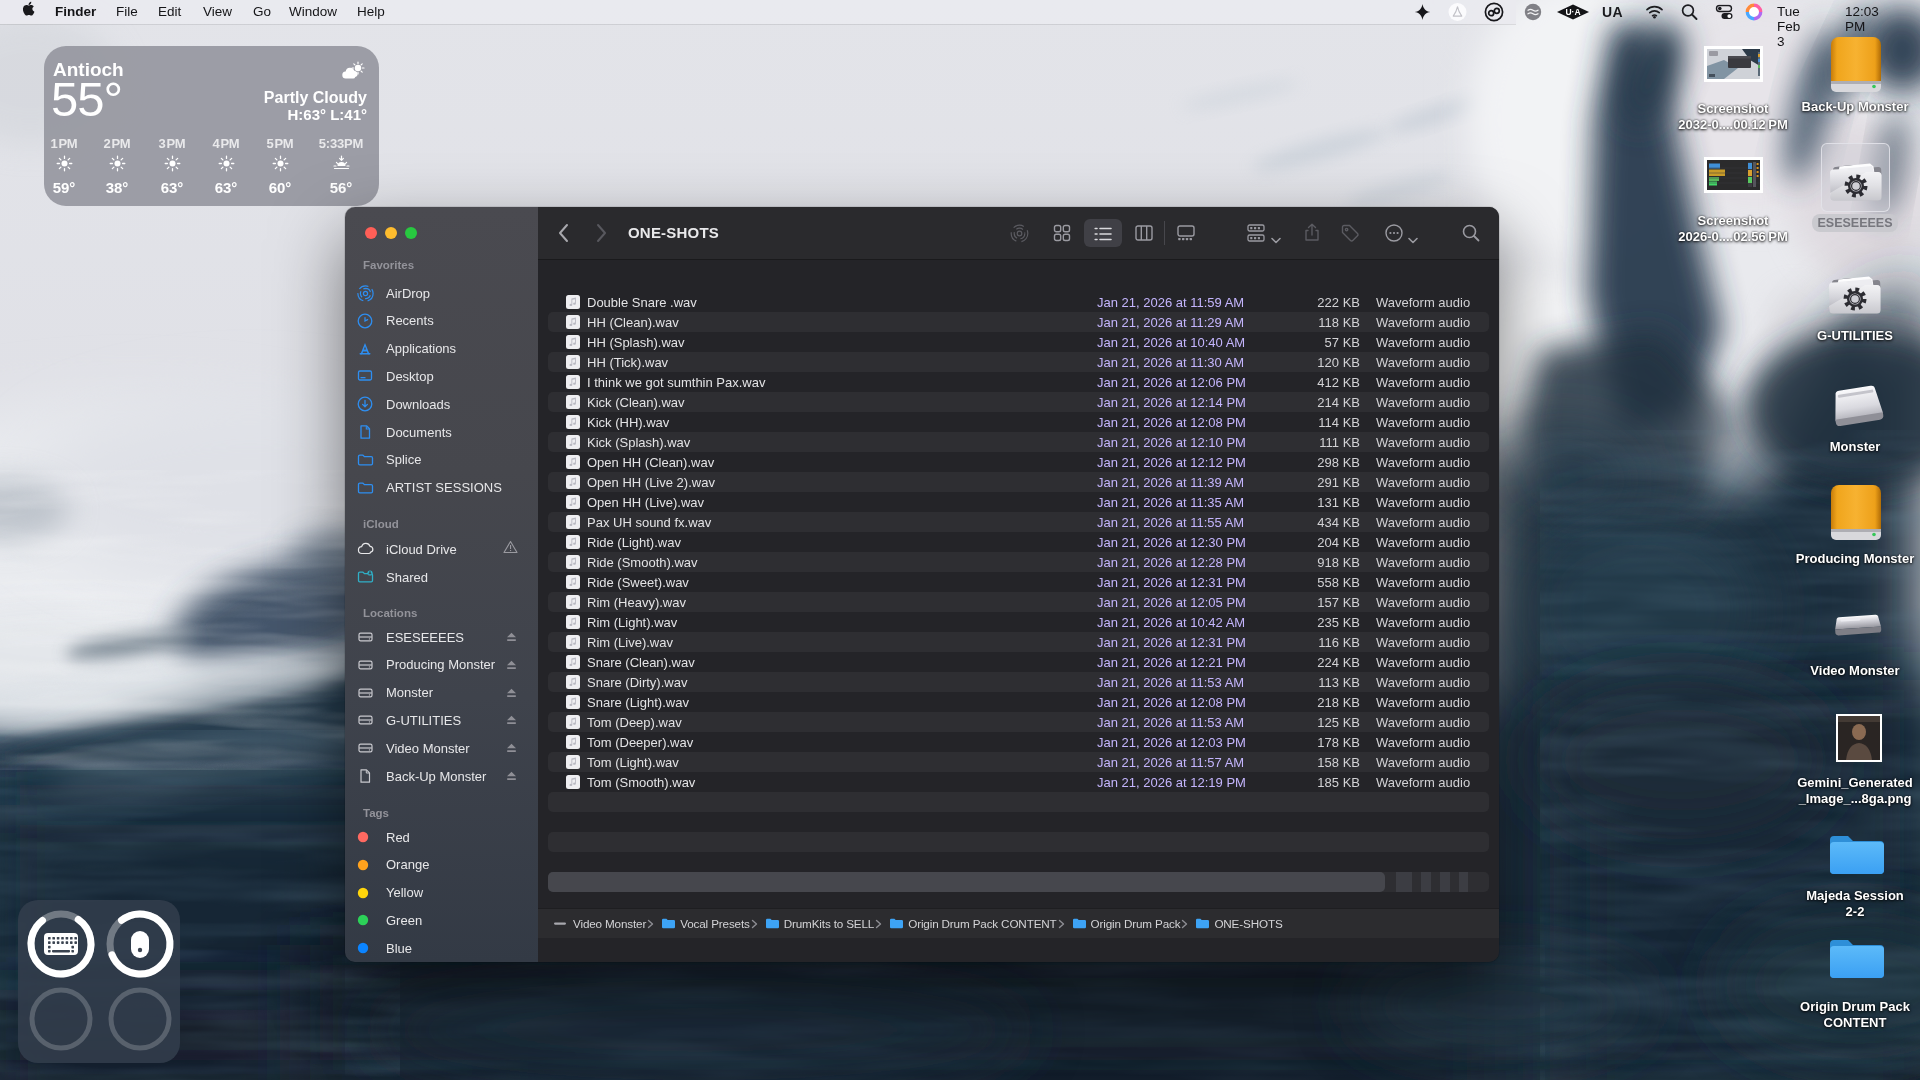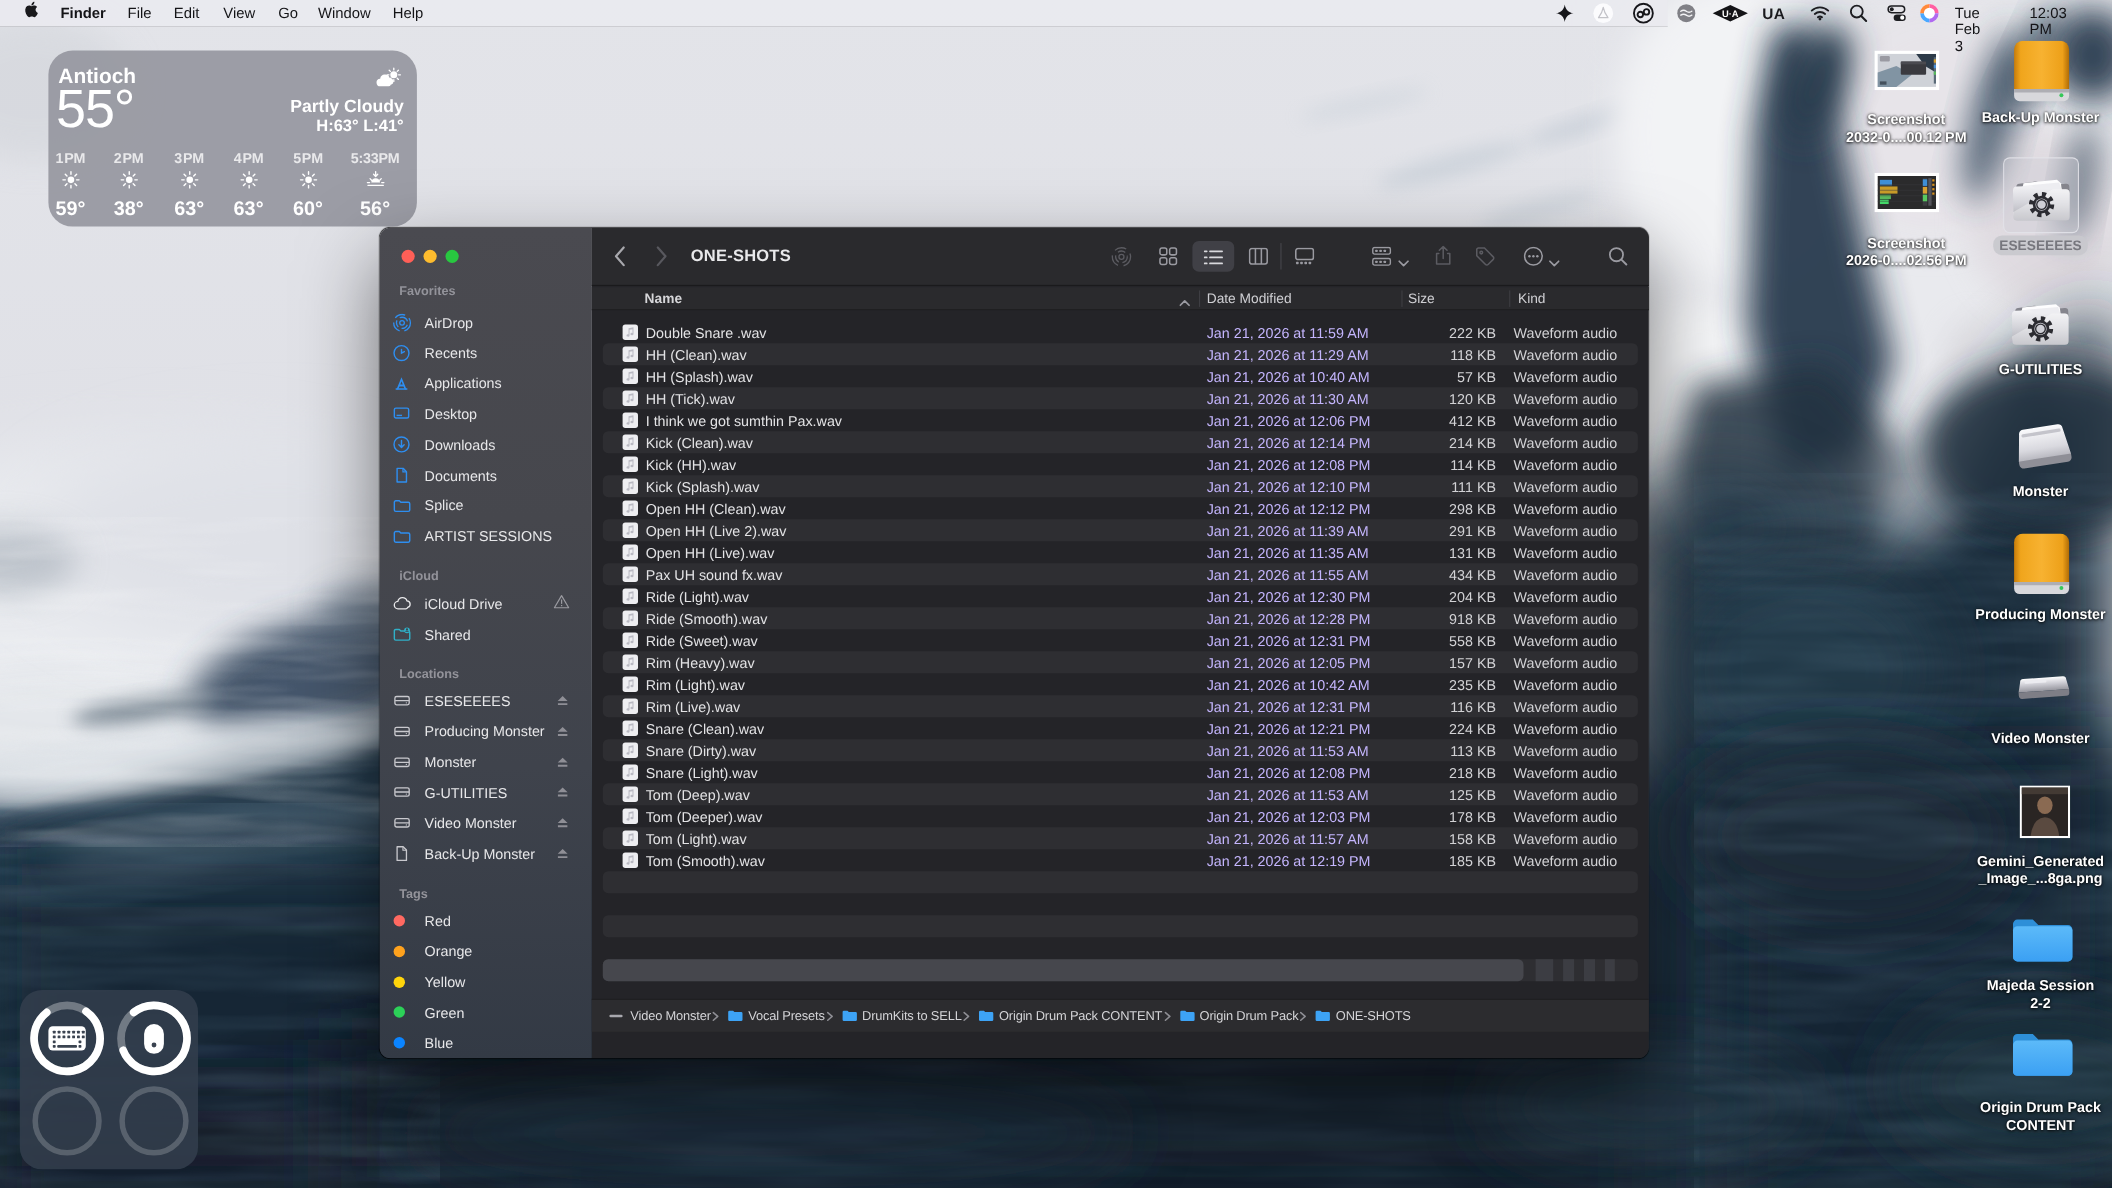--- a/index.html
+++ b/index.html
@@ -13,21 +13,21 @@
 
 #weather { position:absolute; left:44px; top:46px; width:335px; height:160px; border-radius:22px; background:rgba(150,151,159,0.92); color:#fff; }
 #weather .city { position:absolute; left:9px; top:13px; font-size:19px; font-weight:bold; }
 #weather .temp { position:absolute; left:7px; top:25px; font-size:49px; font-weight:300; letter-spacing:-1px; }
 #weather .cond { position:absolute; right:12px; top:43px; font-size:16px; font-weight:bold; text-align:right; }
 #weather .hilo { position:absolute; right:12px; top:60px; font-size:15px; font-weight:bold; text-align:right;margin-left:12px; }
 #weather .cicon { position:absolute; right:13px; top:15px; }
 .hourcol { position:absolute; width:54px; text-align:center; }
 .hourcol .hl { font-size:13px; font-weight:bold; color:rgba(255,255,255,0.78); position:absolute; top:0; width:100%; letter-spacing:-0.2px; }
 .hourcol .hi { position:absolute; top:19px; width:100%; height:18px; }
-.hourcol .ht { position:absolute; top:43px; width:100%; font-size:18px; font-weight:bold; }
+.hourcol .ht { position:absolute; top:43px; width:100%; font-size:15px; font-weight:bold; }
 
 
 #win { position:absolute; left:345px; top:207px; width:1154px; height:755px; border-radius:10px; box-shadow:0 30px 70px rgba(0,0,0,0.5), 0 0 1px rgba(0,0,0,0.9); overflow:hidden; }
 #sidebar { position:absolute; left:0; top:0; width:193px; height:755px; background:linear-gradient(180deg, #4a4a50 0%, #46474d 35%, #3f434c 65%, #333a45 100%); }
 .tl { position:absolute; top:20px; width:12px; height:12px; border-radius:6px; }
 .sb-h { position:absolute; left:18px; font-size:11.5px; font-weight:bold; color:#93939a; width:170px; }
 .sb-row { position:absolute; left:12px; width:173px; height:24px; display:flex; align-items:center; color:#e7e7e9; font-size:13px; }
 .sb-ic { width:29px; height:17px; flex:0 0 29px; display:flex; align-items:center; }
 .sb-ej { position:absolute; right:12px; top:6px; }
 #main { position:absolute; left:193px; top:0; width:961px; height:755px; background:#242428; }
@@ -631,32 +631,20 @@
               </g>
             </svg></div>
 <div style="position:absolute;left:870px;top:23px"><svg width="10" height="7" viewBox="0 0 10 7">
               <path d="M1 1.5 L5 5.5 L9 1.5" fill="none" stroke="#9a9aa1" stroke-width="1.6" stroke-linecap="round" stroke-linejoin="round"></path>
             </svg></div>
 <div style="position:absolute;left:924px;top:17px"><svg width="18" height="18" viewBox="0 0 18 18">
               <circle cx="7.5" cy="7.5" r="6" fill="none" stroke="#9a9aa1" stroke-width="1.6"></circle>
               <path d="M12 12 L16.5 16.5" stroke="#9a9aa1" stroke-width="1.8" stroke-linecap="round"></path>
             </svg></div>
       </div>
-      <div id="lheader">
-          <span style="position:absolute;left:48px;top:3px;font-weight:bold;color:#d6d6d9">Name</span>
-<span style="position:absolute;left:534px;top:7px"><svg width="10" height="7" viewBox="0 0 10 7">
-              <path d="M1 5.5 L5 1.5 L9 5.5" fill="none" stroke="#9a9aa1" stroke-width="1.6" stroke-linecap="round" stroke-linejoin="round"></path>
-            </svg></span>
-<div class="hsep" style="left:552px"></div>
-<span style="position:absolute;left:559px;top:3px">Date Modified</span>
-<div class="hsep" style="left:736px"></div>
-<span style="position:absolute;left:742px;top:3px">Size</span>
-<div class="hsep" style="left:834px"></div>
-<span style="position:absolute;left:842px;top:3px">Kind</span>
-        </div>
       <div id="rows">
           <div class="row" style="top:0px">
             <div class="fic"><svg width="14" height="14" viewBox="0 0 14 14">
                 <path d="M5.4 3.4 L9.9 2.6 L9.9 8.7 A1.4 1.1 0 1 1 9 7.7 L9 4.3 L6.3 4.8 L6.3 9.9 A1.4 1.1 0 1 1 5.4 8.9 Z" fill="#b9b9c2"></path>
               </svg></div>
             <span class="fn">Double Snare .wav</span>
             <span class="fd">Jan 21, 2026 at 11:59 AM</span>
             <span class="fs">222 KB</span>
             <span class="fk">Waveform audio</span>
           </div>

